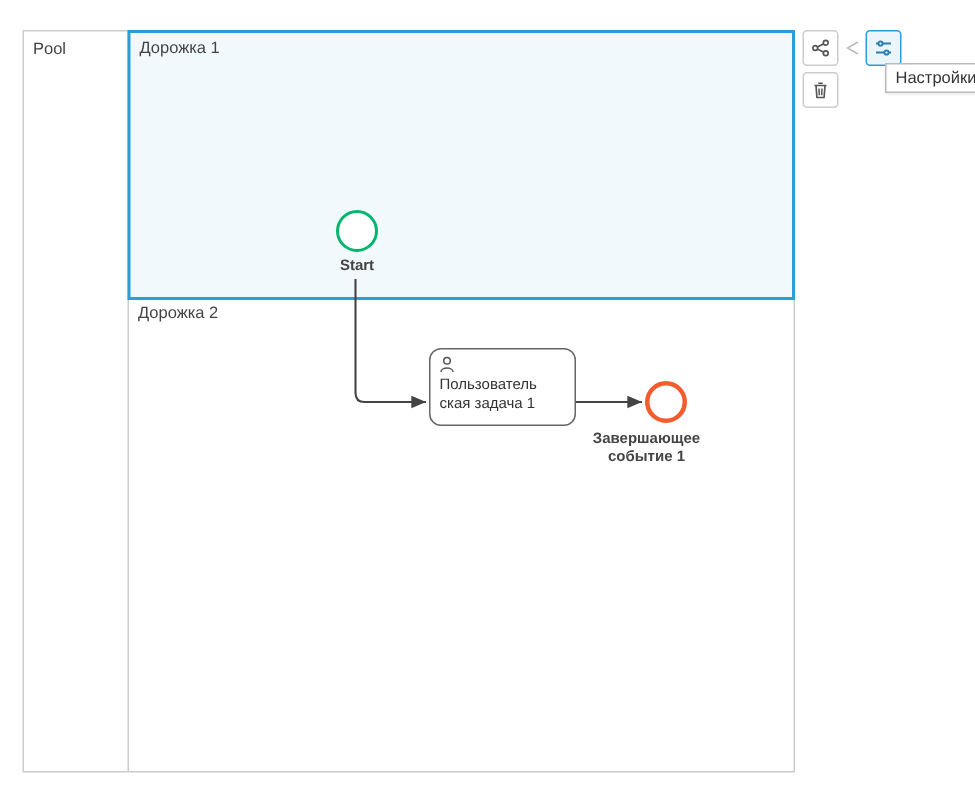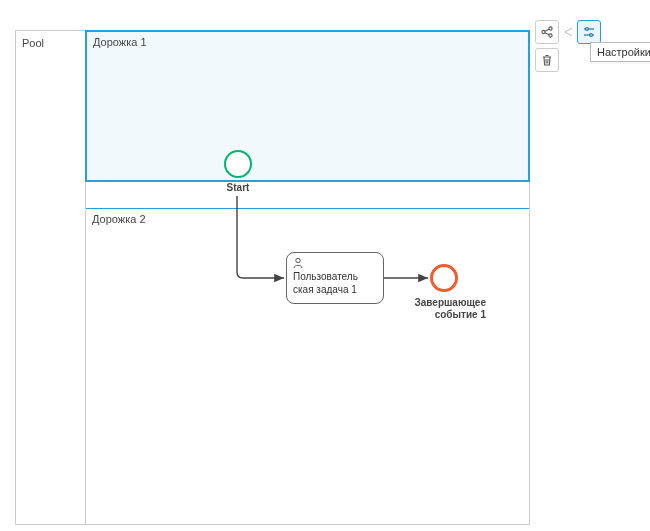--- a/index.html
+++ b/index.html
@@ -14,21 +14,20 @@
     position: relative;
     overflow: hidden;
   }
   .canvas {
     position: absolute;
     left: 15px;
     top: 20px;
     width: 515px;
     height: 495px;
     border: 1px solid #ccc;
-    margin-top: 10px;
   }
   .pool-header {
     position: absolute;
     left: 0;
     top: 0;
     width: 70px;
     height: 100%;
     border-right: 1px solid #ccc;
   }
   .pool-label {
@@ -38,21 +37,21 @@
     font-size: 11px;
     color: #444;
   }
   .lane1, .lane2 {
     position: absolute;
     left: 70px;
     right: 0;
   }
   .lane1 {
     top: 0;
-    height: 152px;
+    height: 180px;
     border: 2px solid #2a9fd6;
     background: rgba(42,159,214,0.06);
     margin: -1px;
   }
   .lane1 .lane-label,
   .lane2 .lane-label {
     position: absolute;
     top: 4px;
     left: 6px;
     font-size: 11px;
@@ -184,33 +183,33 @@
       <marker id="arrow" markerWidth="8" markerHeight="8" refX="7" refY="3" orient="auto">
         <path d="M0,0 L7,3 L0,6 Z" fill="#444"></path>
       </marker>
     </defs>
 
     <path d="M221 165 L221 241 Q221 247 227 247 L268 247" fill="none" stroke="#444" stroke-width="1.4" marker-end="url(#arrow)"></path>
 
     <path d="M368 247 L412 247" fill="none" stroke="#444" stroke-width="1.4" marker-end="url(#arrow)"></path>
   </svg>
 
-  <div class="user-task" style="left:270px; top:221px;">
+  <div class="user-task" style="left:270px; top:211px;">
     <span class="icon">
       <svg width="12" height="12" viewBox="0 0 12 12">
         <circle cx="6" cy="3.5" r="2.2" fill="none" stroke="#555" stroke-width="1"></circle>
         <path d="M2 11 C2 7.5 10 7.5 10 11" fill="none" stroke="#555" stroke-width="1"></path>
       </svg>
     </span>
     <div class="task-text">Пользователь
 ская задача 1</div>
   </div>
 
   <div class="end-event" style="left:414px; top:233px;"></div>
-  <div class="node-label" style="left:388px; top:266px; width:82px;text-align:right;">Завершающее событие 1</div>
+  <div class="node-label" style="left:374px; top:266px; width:82px;">Завершающее событие 1</div>
 </div>
 
 <div class="toolbar">
   <div class="tool-row">
     <div class="tool-btn">
       <span>
         <svg width="14" height="14" viewBox="0 0 14 14">
           <circle cx="3.5" cy="7" r="1.6" fill="none" stroke="#555" stroke-width="1.1"></circle>
           <circle cx="10.5" cy="3.5" r="1.6" fill="none" stroke="#555" stroke-width="1.1"></circle>
           <circle cx="10.5" cy="10.5" r="1.6" fill="none" stroke="#555" stroke-width="1.1"></circle>

